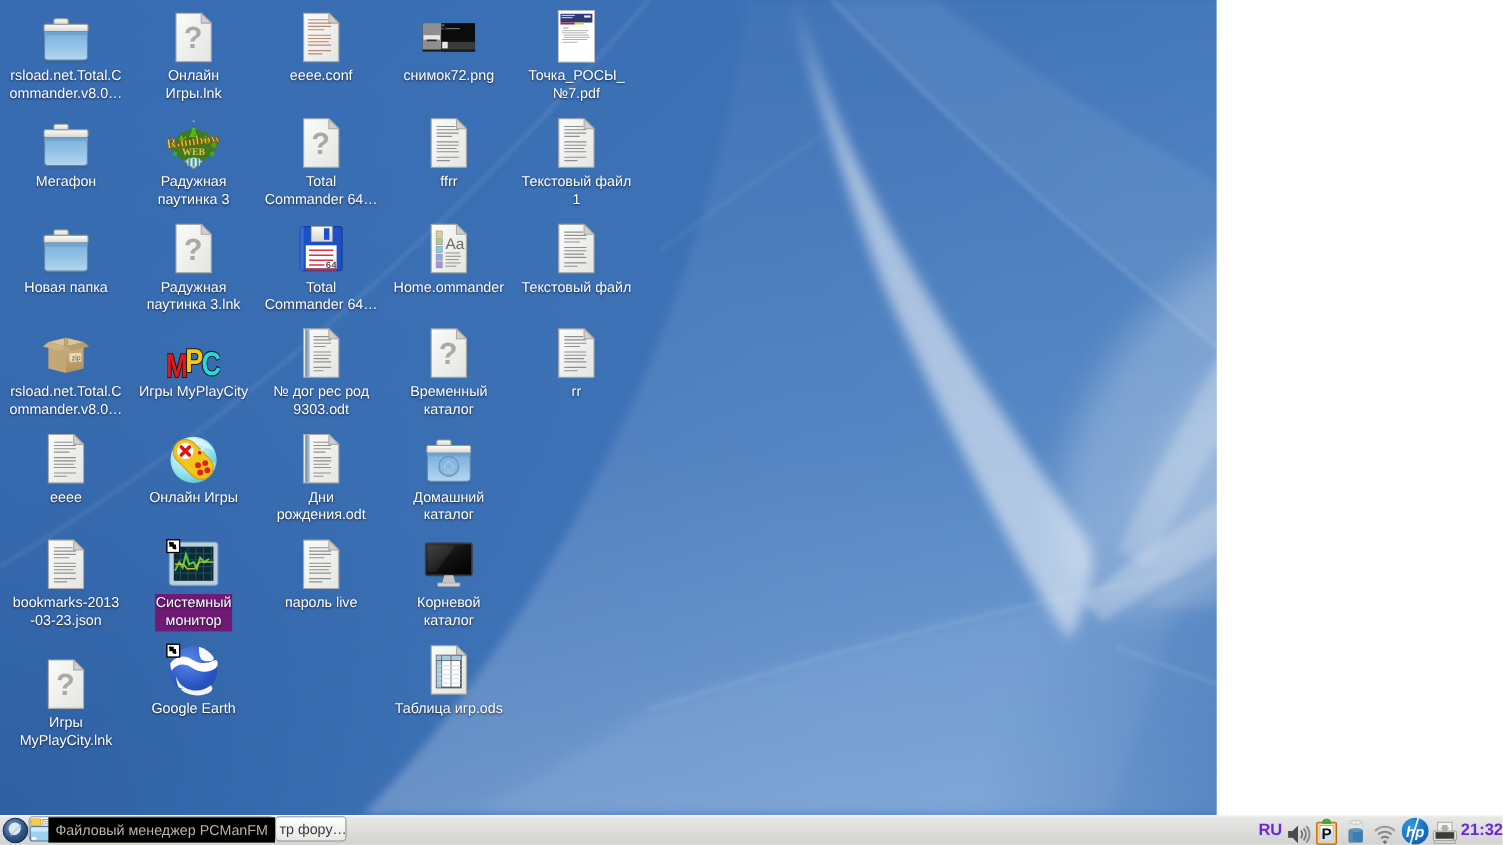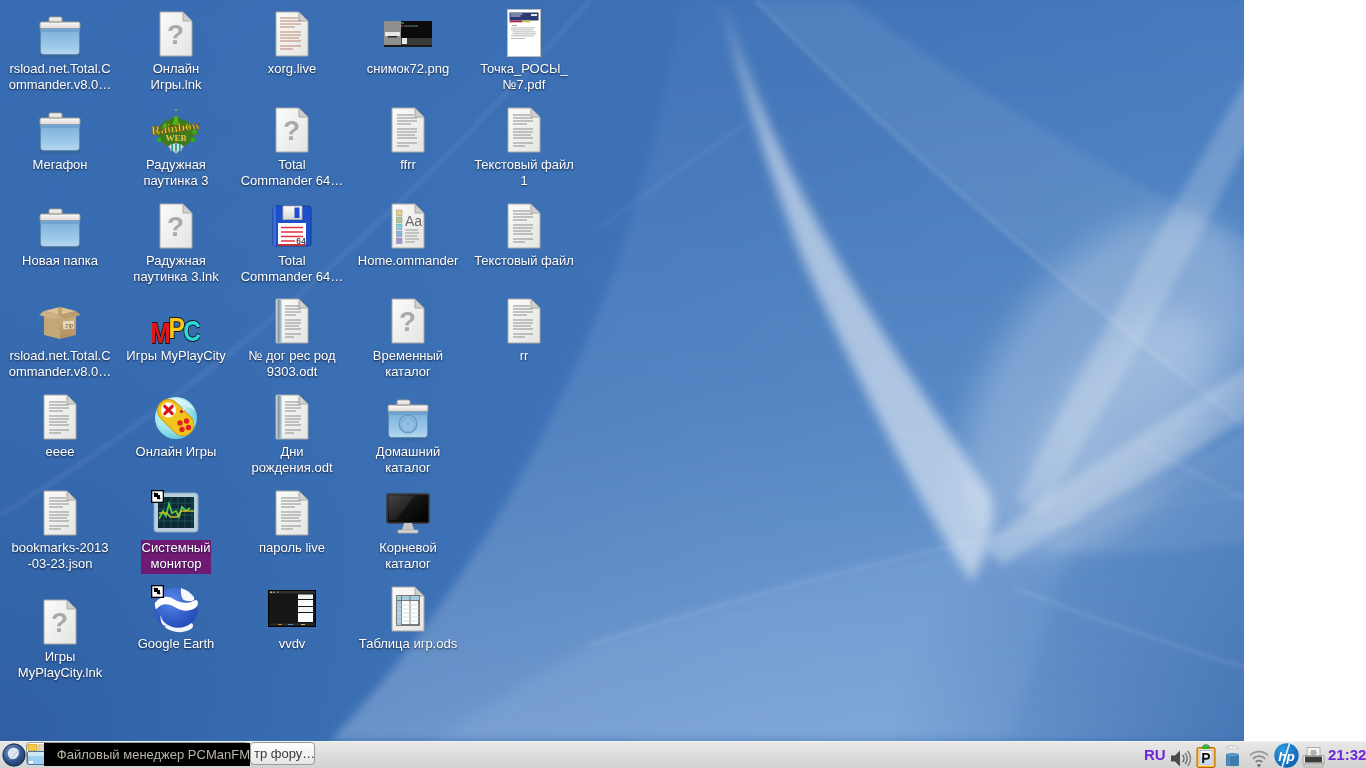--- a/index.html
+++ b/index.html
@@ -1,23 +1,23 @@
 <!DOCTYPE html>
 <html><head><meta charset="utf-8">
 <style>
 html,body{margin:0;padding:0;width:1366px;height:768px;overflow:hidden;font-family:"Liberation Sans",sans-serif;}
-#desk{position:absolute;left:0;top:0;width:1244px;height:741px;overflow:hidden;}
+#desk{position:absolute;left:0;top:0;width:1106px;height:741px;overflow:hidden;}
 #wall{position:absolute;left:0;top:0;}
 .cell{position:absolute;width:116px;text-align:center;}
 .cell svg.ic{display:block;margin:0 auto;}
 .lbl{margin-top:3px;font-size:13px;line-height:16px;color:#fff;text-shadow:0 1px 2px rgba(10,20,40,.85);}
 #bar{position:absolute;left:0;top:741px;width:1366px;height:27px;background:linear-gradient(#e8e8e6,#d2d2d0);border-top:1px solid #f4f4f2;box-sizing:border-box;}
 .tray{position:absolute;top:0;height:27px;}
 .btxt{top:741px;font-weight:bold;color:#6d28d9;font-size:15px;line-height:27px;}
-#tip{position:absolute;left:44px;top:743px;width:206px;height:23px;background:#000;color:#b9b5a6;font-size:13px;line-height:23px;text-align:right;}
+#tip{position:absolute;left:44px;top:743px;width:206px;height:23px;background:#000;color:#b9b5a6;font-size:13px;line-height:23px;text-align:center;}
 #tb1{position:absolute;left:26px;top:742px;width:223px;height:23px;background:linear-gradient(#fff,#e6e6e4);border:1px solid #999;border-radius:4px;box-sizing:border-box;z-index:1;}
 #tip{z-index:3;}
 #tbtn{position:absolute;left:250px;top:742px;width:65px;height:23px;background:linear-gradient(#fff,#e6e6e4);border:1px solid #999;border-radius:4px;box-sizing:border-box;color:#3a3a3a;font-size:13px;line-height:21px;padding-left:3px;white-space:nowrap;overflow:hidden;}
 </style></head>
 <body>
 <div id="desk">
 <svg id="wall" width="1366" height="741" viewBox="0 0 1366 741">
  <defs>
   <linearGradient id="base" x1="0" y1="0" x2="1" y2="0.6">
    <stop offset="0" stop-color="#386cb2"></stop>
@@ -416,21 +416,21 @@
       </svg>
       <svg style="position:absolute;left:33px;top:0" width="13" height="13">
         <use href="#badge"></use>
       </svg>
       <div class="lbl">Google Earth</div>
     </div>
 <div class="cell" style="left:234px;top:10px">
       <svg class="ic" width="48" height="48">
         <use href="#conffile"></use>
       </svg>
-      <div class="lbl">xorg.live</div>
+      <div class="lbl">eeee.conf</div>
     </div>
 <div class="cell" style="left:234px;top:106px">
       <svg class="ic" width="48" height="48">
         <use href="#unknown"></use>
       </svg>
       <div class="lbl">Total<br>Commander 64…</div>
     </div>
 <div class="cell" style="left:234px;top:202px">
       <svg class="ic" width="48" height="48">
         <use href="#floppy"></use>
@@ -447,26 +447,20 @@
       <svg class="ic" width="48" height="48">
         <use href="#odt"></use>
       </svg>
       <div class="lbl">Дни<br>рождения.odt</div>
     </div>
 <div class="cell" style="left:234px;top:489px">
       <svg class="ic" width="48" height="48">
         <use href="#textfile"></use>
       </svg>
       <div class="lbl">пароль live</div>
-    </div>
-<div class="cell" style="left:234px;top:585px">
-      <svg class="ic" width="48" height="37" style="margin-top:5px">
-        <use href="#vvdvthumb"></use>
-      </svg>
-      <div class="lbl" style="margin-top:9px">vvdv</div>
     </div>
 <div class="cell" style="left:350px;top:10px">
       <svg class="ic" width="48" height="26" style="margin-top:11px">
         <use href="#pngthumb"></use>
       </svg>
       <div class="lbl" style="margin-top:14px">снимок72.png</div>
     </div>
 <div class="cell" style="left:350px;top:106px">
       <svg class="ic" width="48" height="48">
         <use href="#textfile"></use>

